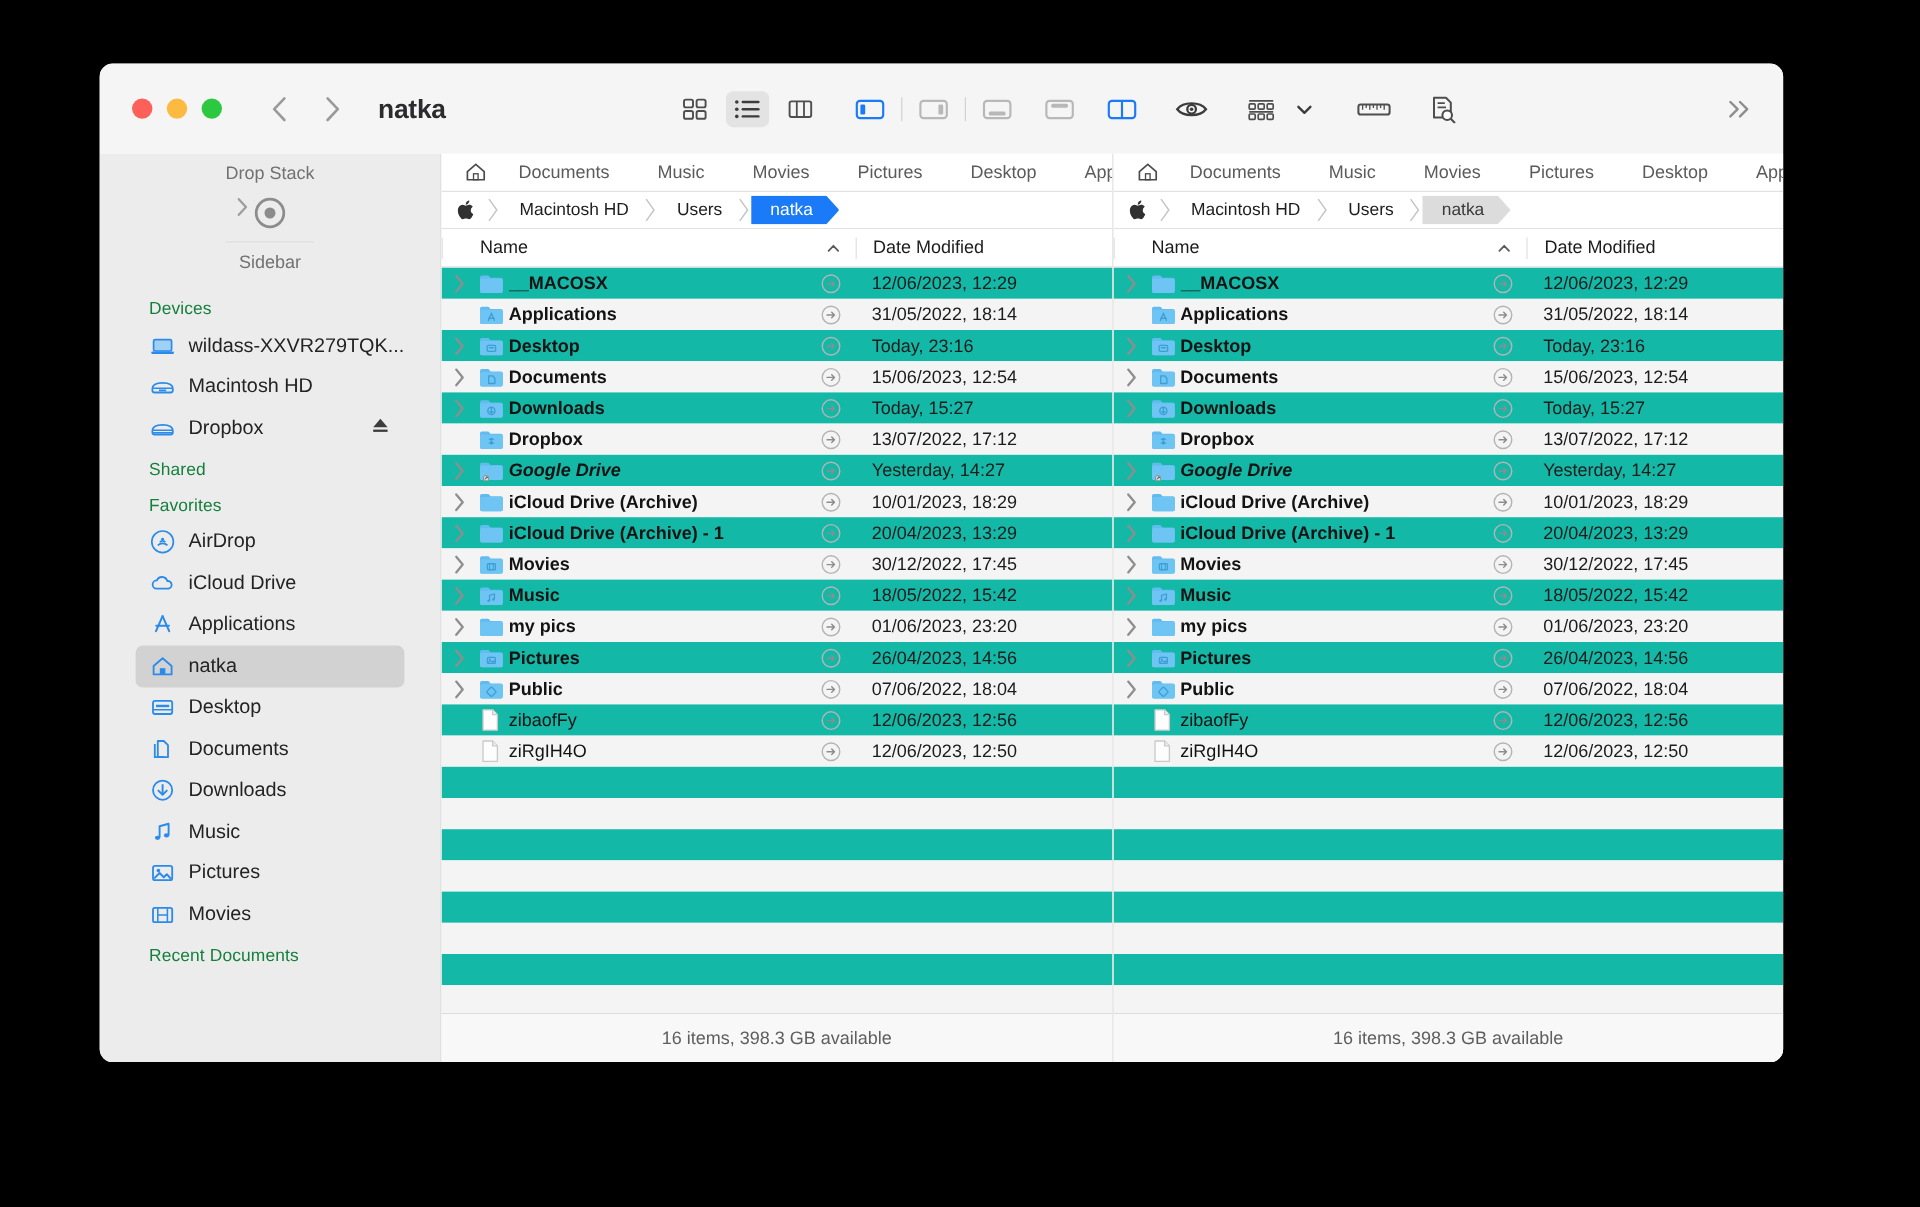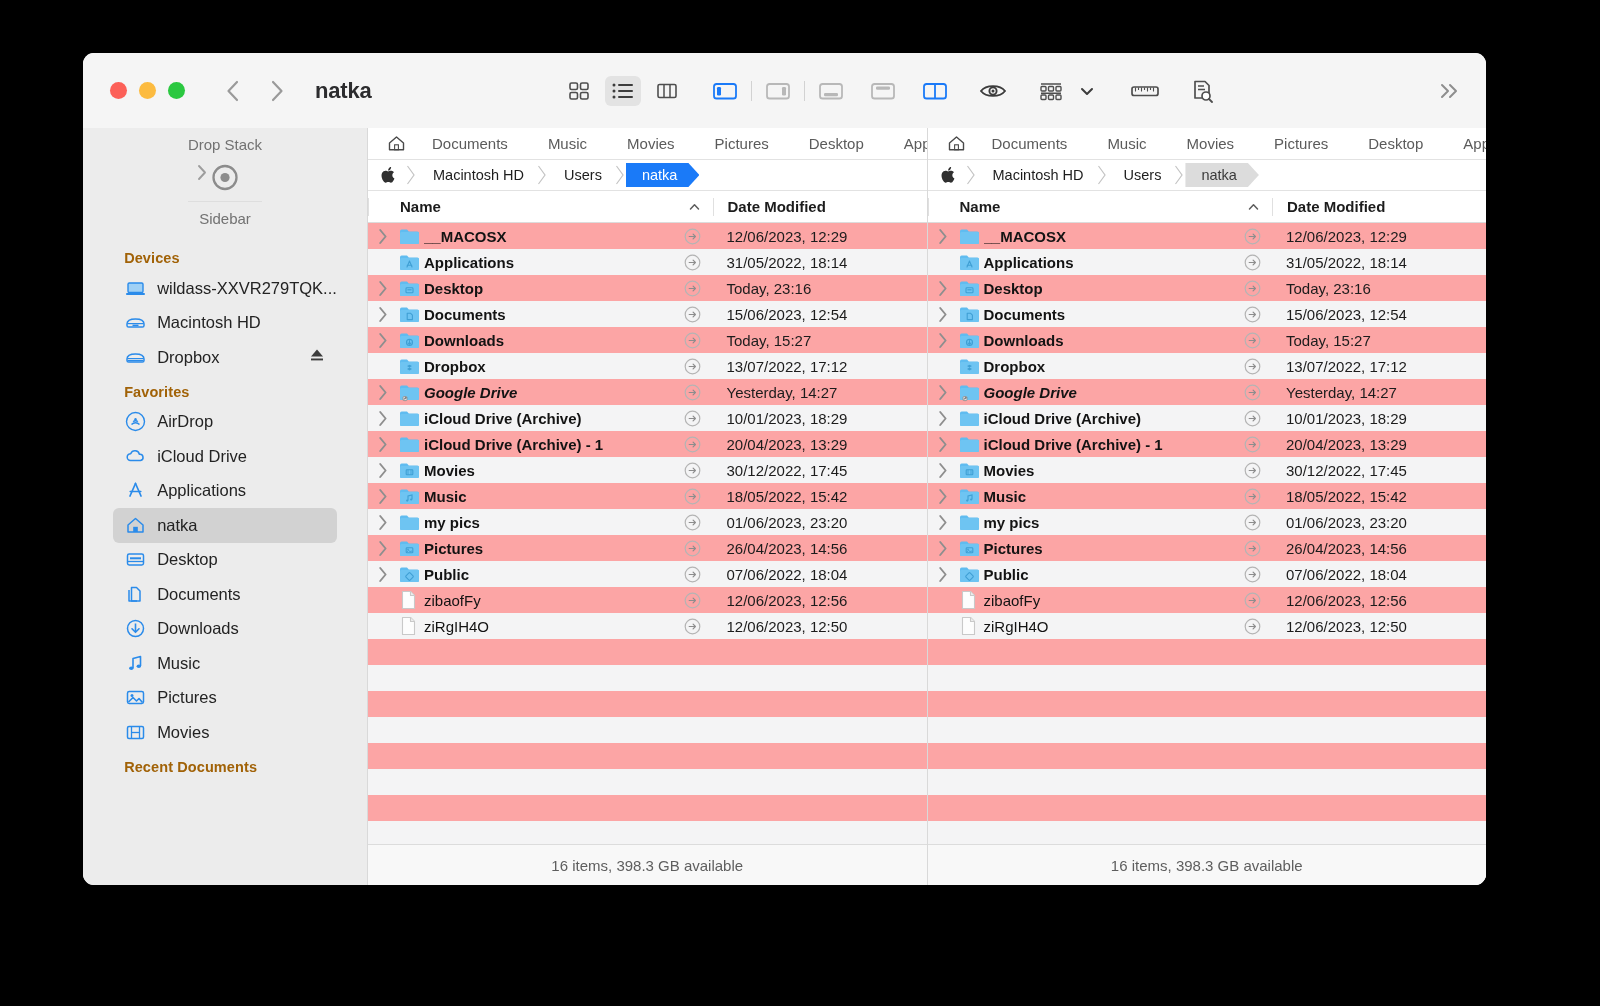--- a/index.html
+++ b/index.html
@@ -90,22 +90,22 @@
     position: relative;
     border-bottom: 1px solid #dedede;
     flex: 0 0 auto;
   }
   #dropstack .target { position: absolute; left: 50%; top: 36px; transform: translateX(-50%); }
   #dropstack .collapse { position: absolute; left: 9px; top: 36px; }
   #sidebar-header { height: 33px; flex: 0 0 auto; }
   #sb-list { flex: 1; overflow: hidden; padding-top: 6px; }
   .sb-group-label {
     font-size: 14.5px;
-    font-weight: bold;
-    color: #a16207;
+    font-weight: normal;
+    color: #15803d;
     padding: 9px 0 5px 21px;
     letter-spacing: 0.1px;
   }
   .sb-item {
     display: flex;
     align-items: center;
     height: 34.5px;
     margin: 0 10px;
     padding-left: 12px;
     border-radius: 6px;
@@ -181,35 +181,35 @@
   }
 
   .colheader {
     height: 32px;
     background: #fff;
     display: flex;
     align-items: center;
     border-bottom: 1px solid #dcdcdc;
     flex: 0 0 auto;
     font-size: 15px;
-    font-weight: bold;
+    font-weight: normal;
     color: #1c1c1c;
   }
   .ch-name { flex: 1; display: flex; align-items: center; padding-left: 31px; border-left: 1px solid #e0e0e0; height: 18px; min-width: 0; }
   .ch-sort { margin-left: auto; margin-right: 12px; display: flex; }
   .ch-date { width: 214px; padding-left: 14px; border-left: 1px solid #e0e0e0; height: 18px; display: flex; align-items: center; flex: 0 0 auto; }
 
   .rows { flex: 1; overflow: hidden; position: relative; }
   .row {
     height: 26px;
     display: flex;
     align-items: center;
     font-size: 15px;
   }
-  .row.odd { background: #fca5a5; }
+  .row.odd { background: #14b8a6; }
   .row.even { background: #f4f4f5; }
   .r-disc { width: 31px; display: flex; align-items: center; justify-content: center; flex: 0 0 auto; }
   .r-ico { width: 25px; display: flex; align-items: center; justify-content: flex-start; flex: 0 0 auto; }
   .r-name { flex: 1; color: #131313; font-weight: bold; white-space: nowrap; overflow: hidden; text-overflow: ellipsis; padding-right: 8px; min-width: 0; }
   .r-name.plain { font-weight: normal; }
   .r-name.alias { font-style: italic; }
   .r-arrow { width: 40px; display: flex; align-items: center; justify-content: center; flex: 0 0 auto; }
   .r-date { width: 214px; padding-left: 14px; color: #1c1c1c; flex: 0 0 auto; white-space: nowrap; }
 
   .statusbar {
@@ -426,20 +426,21 @@
           </span>
           <span class="sb-label">Dropbox</span>
           <span class="sb-eject">
             <svg width="16" height="16" viewBox="0 0 16 16">
                 <path d="M8 2.5 L14 9.5 L2 9.5 Z" fill="#3c3c3c"></path>
                 <rect x="2" y="11.5" width="12" height="1.9" fill="#3c3c3c"></rect>
               </svg>
           </span>
         </div>
 
+        <div class="sb-group-label">Shared</div>
 
         <div class="sb-group-label">Favorites</div>
         <div class="sb-item">
           <span class="sb-ico">
             <svg width="21" height="21" viewBox="0 0 21 21">
                 <circle cx="10.5" cy="10.5" r="9" fill="none" stroke="#2a8bea" stroke-width="1.4"></circle>
                 <path d="M6.5 13.5 a5.5 5.5 0 0 1 8 0" fill="none" stroke="#2a8bea" stroke-width="1.4"></path>
                 <path d="M8.2 10.8 a3.1 3.1 0 0 1 4.6 0" fill="none" stroke="#2a8bea" stroke-width="1.4"></path>
                 <circle cx="10.5" cy="8.3" r="1.2" fill="#2a8bea"></circle>
               </svg>

